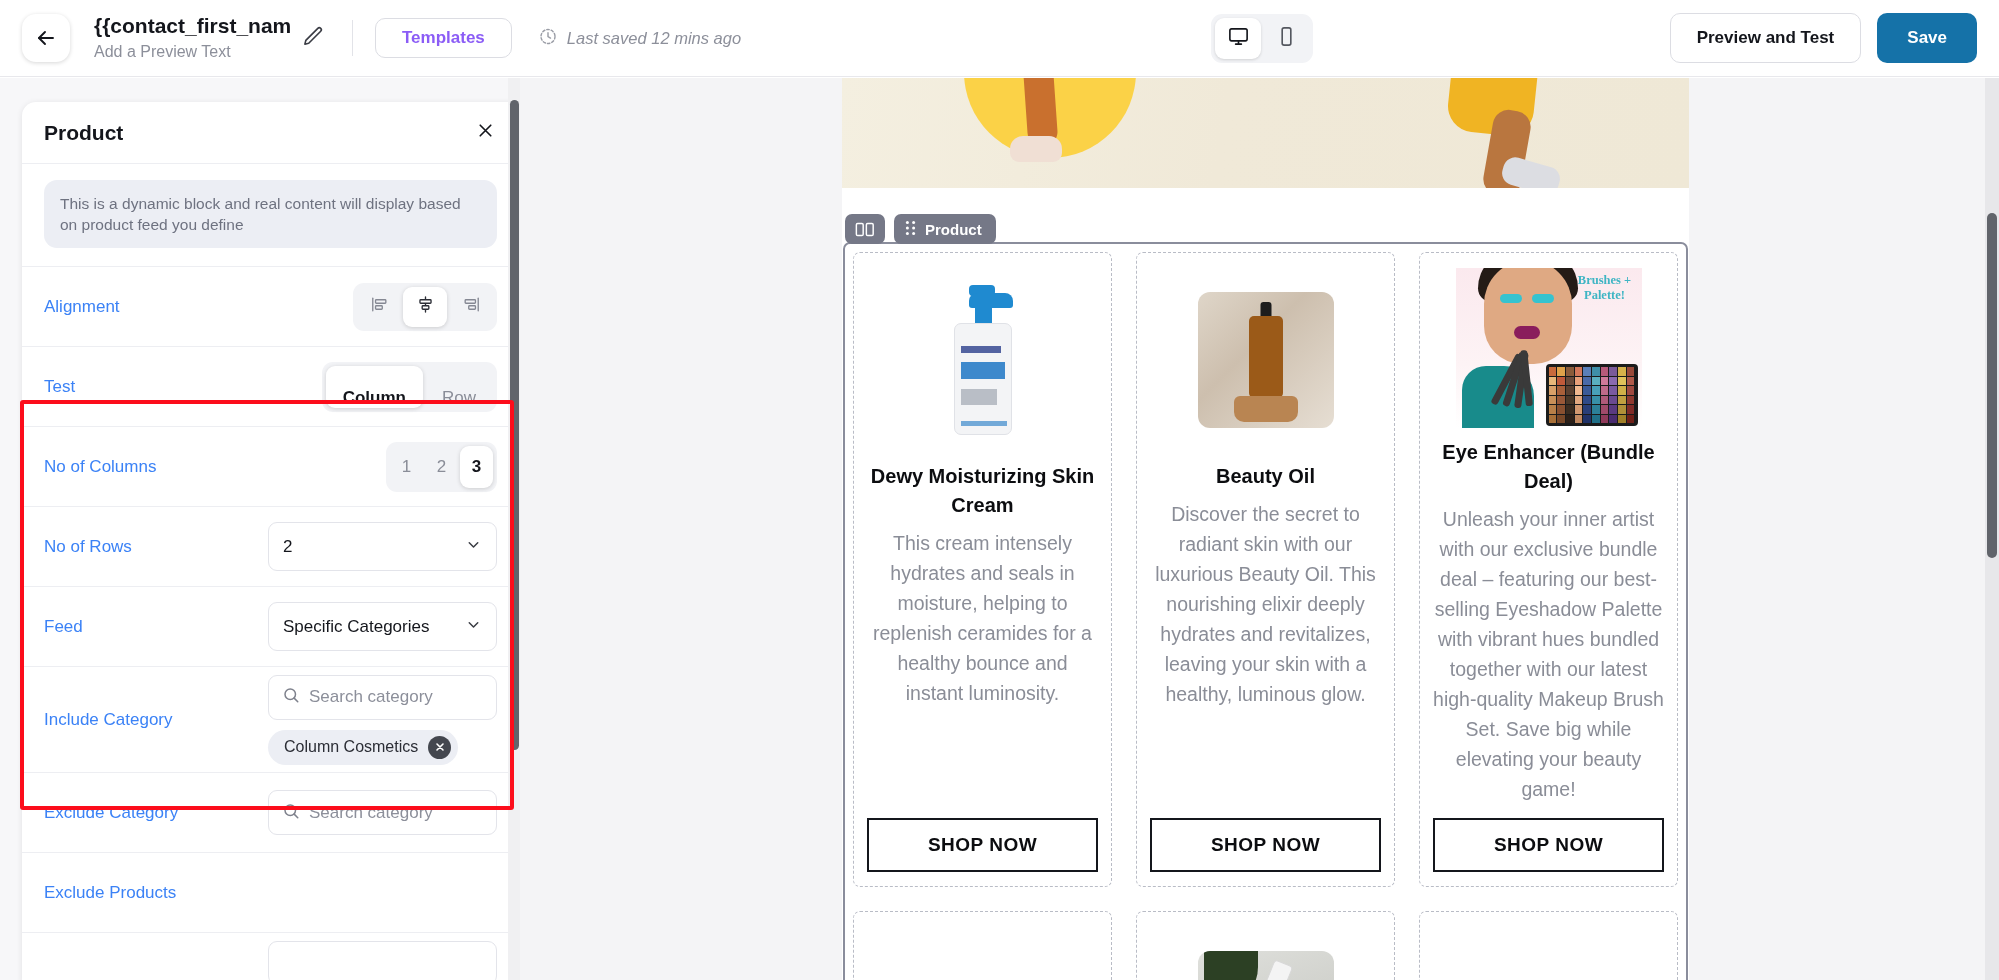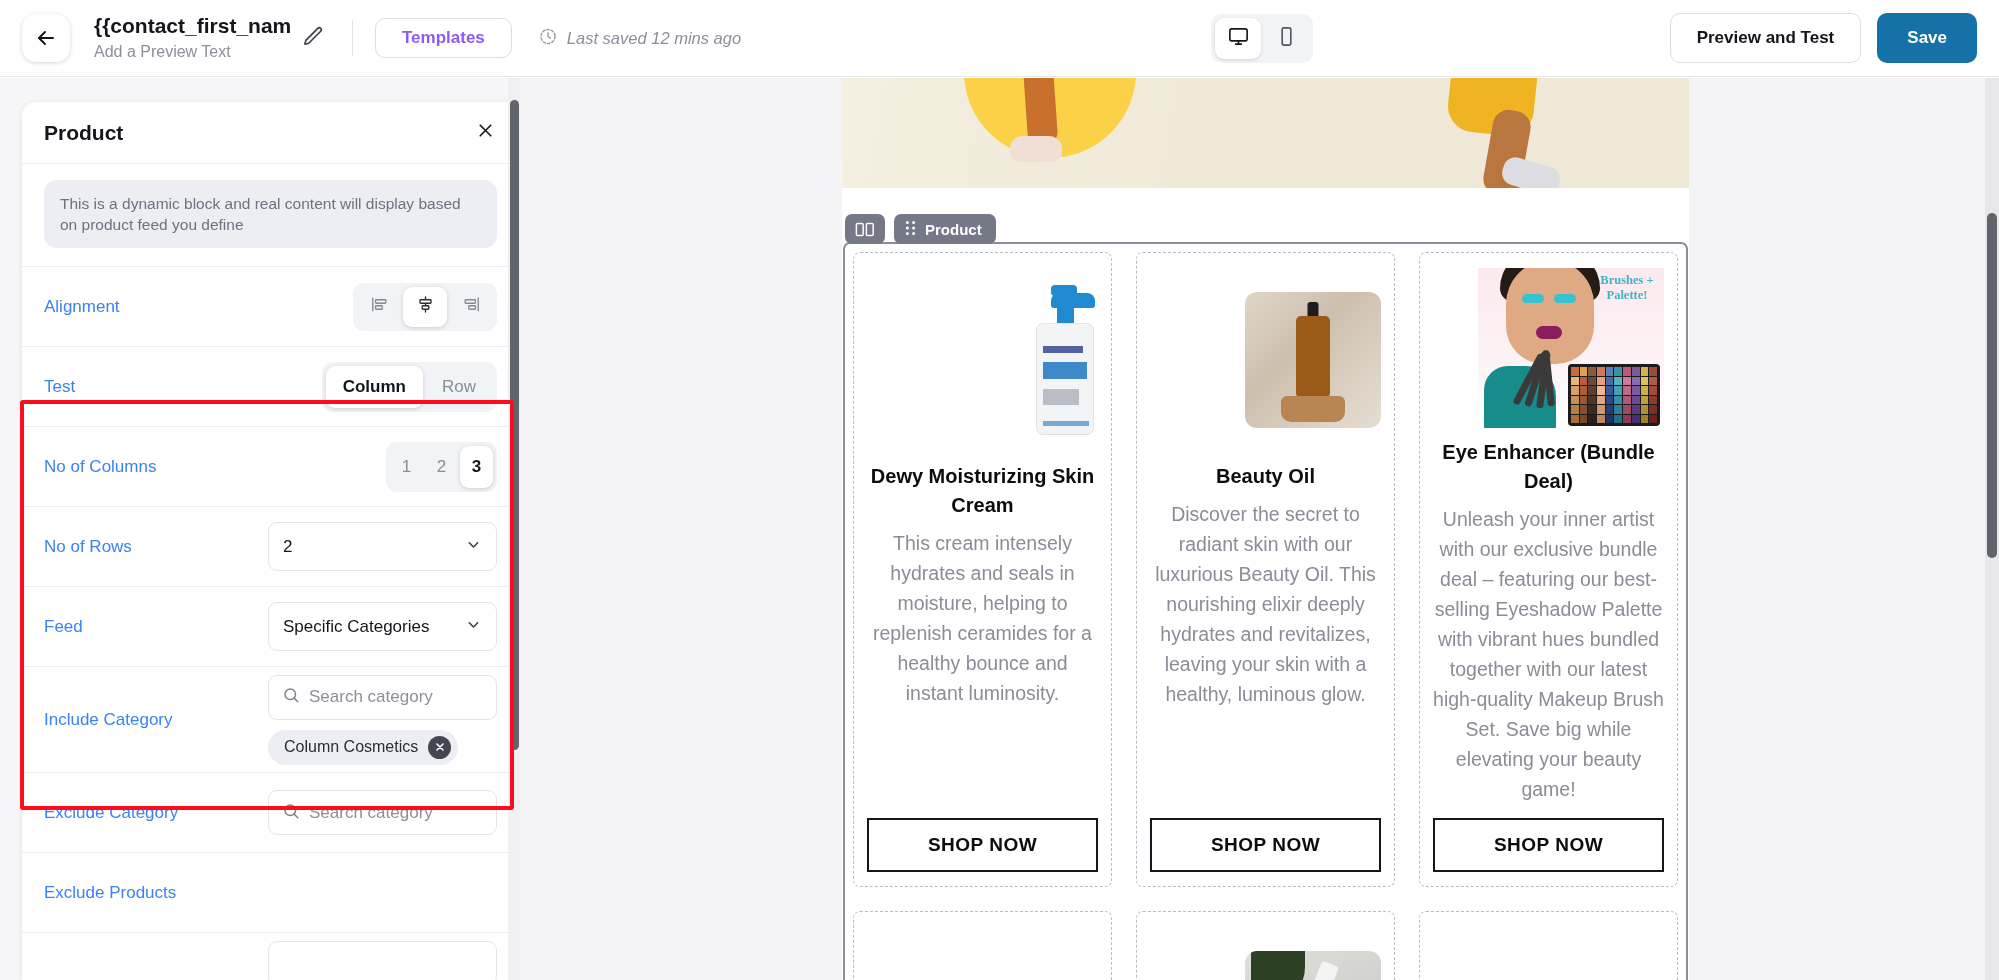--- a/index.html
+++ b/index.html
@@ -131,21 +131,21 @@
     background: #f2f3f6; border-radius: 11px; padding: 4px;
     display: flex; align-items: center; gap: 2px;
   }
   .seg-item {
     border-radius: 9px; display: flex; align-items: center; justify-content: center;
     cursor: pointer; color: #8a8d98; font-size: 17px;
   }
   .seg-item.active { background: #ffffff; box-shadow: 0 1px 4px rgba(0,0,0,0.16);
     color: #14161c; font-weight: 700; }
   .seg-align .seg-item { width: 44px; height: 40px; }
-  .seg-style .seg-item { height: 42px; padding: 0 17px; font-size: 17px; }
+  .seg-style .seg-item { height: 42px; padding: 0 17px; font-size: 17px; align-items: flex-end; }
   .seg-num .seg-item { width: 33px; height: 42px; }
 
   
   .select-box {
     width: 229px; height: 49px;
     border: 1px solid #e3e4ea; border-radius: 9px;
     background: #fff; display: flex; align-items: center;
     padding: 0 14px; font-size: 17px; color: #14161c; cursor: pointer;
   }
   .select-box .chev { margin-left: auto; }
@@ -254,21 +254,21 @@
     display: grid; grid-template-columns: repeat(3, 1fr); gap: 24px;
   }
   .prod-card {
     border: 1.6px dashed #b9bcc6; border-radius: 7px;
     padding: 13px 13px 14px;
     display: flex; flex-direction: column; align-items: center;
     min-height: 520px;
   }
   .prod-card.empty { min-height: 330px; }
   .prod-img-wrap {
-    height: 188px; display: flex; align-items: center; justify-content: flex-end;
+    height: 188px; display: flex; align-items: center; justify-content: center;
     margin-bottom: 8px; width: 100%;
   }
   .prod-name {
     font-size: 20px; font-weight: 700; color: #0c0d10;
     text-align: center; line-height: 29px; margin-bottom: 8px;
     font-family: "Liberation Sans", sans-serif;
   }
   .prod-desc {
     font-size: 19.5px; color: #8a8d97; text-align: center;
     line-height: 30px; flex: 1;

